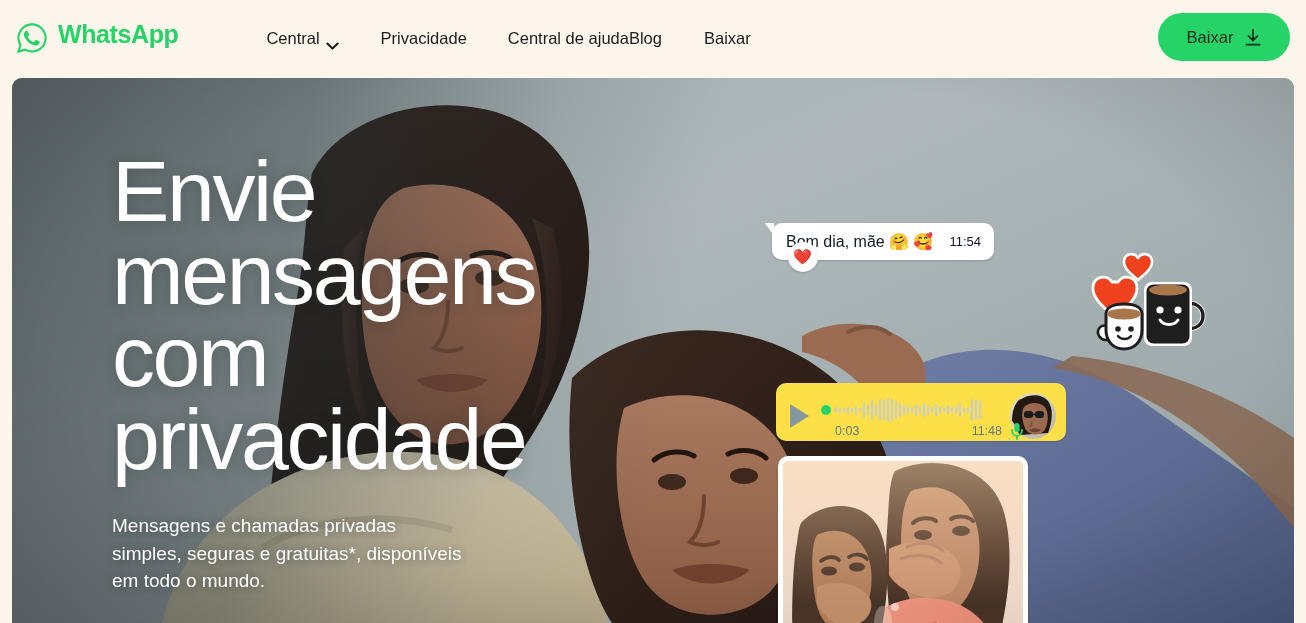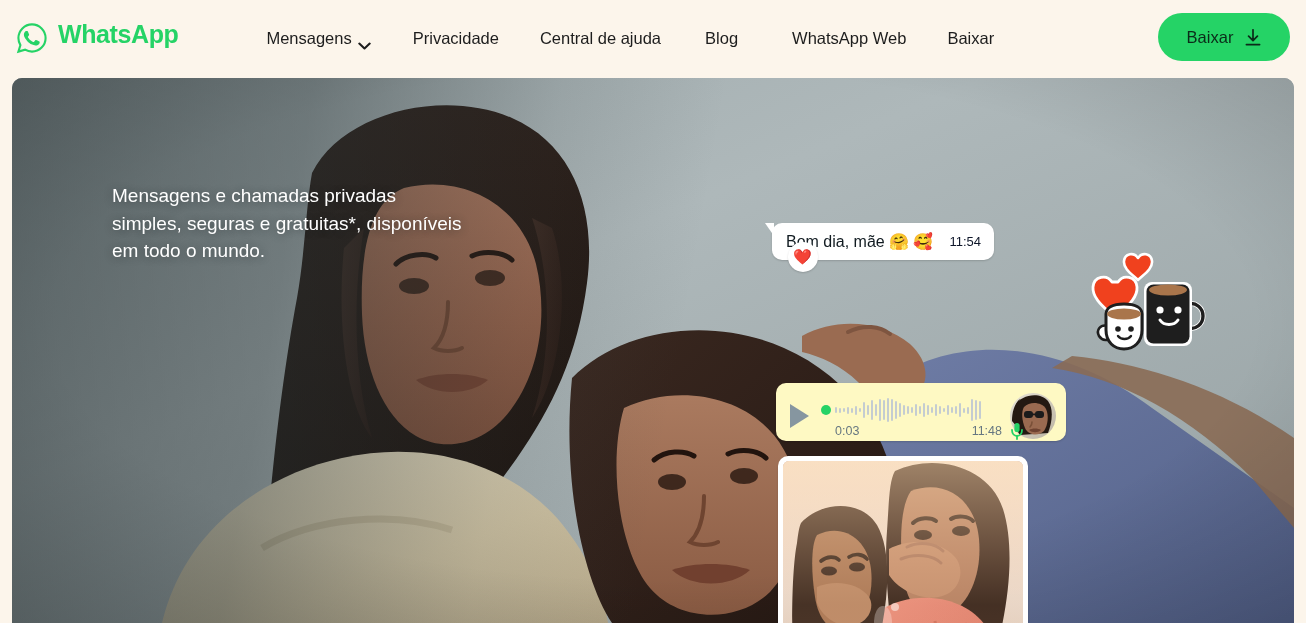--- a/index.html
+++ b/index.html
@@ -62,22 +62,22 @@
     text-decoration: none;
     cursor: pointer;
     padding: 8px 0;
     display: inline-flex;
     align-items: center;
     gap: 6px;
     white-space: nowrap;
   }
   .nav-gap-1 { margin-right: 42px; }
   .nav-gap-2 { margin-right: 41px; }
-  .nav-gap-3 { margin-right: 44px; }
-  .nav-gap-4 { margin-right: 54px; }
+  .nav-gap-3 { }
+  .nav-gap-4 { margin-right: 42px; }
   .nav-gap-5 { margin-right: 42px; }
   .nav-gap-6 { margin-right: 41px; }
   .chev { width: 13px; height: 8px; display: inline-block; margin-top: 2px; }
 
   #download-cta {
     position: absolute;
     right: 16px;
     top: 13px;
     height: 48px;
     min-width: 132px;
@@ -201,21 +201,21 @@
   }
   #sticker-coffee svg { width: 100%; height: 100%; display: block; }
 
   
   #voice-note {
     position: absolute;
     left: 764px;
     top: 305px;
     width: 290px;
     height: 58px;
-    background: #fef9c3;
+    background: #fde047;
     border-radius: 10px;
     display: flex;
     align-items: center;
     padding: 8px 10px 0 14px;
     box-shadow: 0 1px 2px rgba(0,0,0,0.16);
     z-index: 10;
     text-align: right;
   }
   #voice-play {
     width: 0; height: 0;
@@ -293,38 +293,35 @@
         <svg viewBox="0 0 32 32" xmlns="http://www.w3.org/2000/svg">
           <path d="M16 2.4C8.5 2.4 2.4 8.5 2.4 16c0 2.6.73 5.03 2 7.1L2.4 29.6l6.7-1.93A13.5 13.5 0 0 0 16 29.6c7.5 0 13.6-6.1 13.6-13.6S23.5 2.4 16 2.4z" fill="none" stroke="#25D366" stroke-width="2.1"></path>
           <path d="M11.9 9.6c-.3-.66-.6-.67-.88-.68h-.74c-.26 0-.68.1-1.03.48-.36.39-1.36 1.33-1.36 3.23 0 1.9 1.39 3.74 1.58 4 .2.26 2.69 4.3 6.63 5.86 3.28 1.29 3.95 1.03 4.66.97.71-.07 2.3-.94 2.62-1.84.32-.9.32-1.68.23-1.84-.1-.16-.36-.26-.75-.45-.39-.2-2.3-1.14-2.66-1.27-.36-.13-.62-.2-.88.2-.26.38-1 1.26-1.23 1.52-.23.26-.45.29-.84.1-.39-.2-1.64-.61-3.13-1.94-1.16-1.03-1.94-2.31-2.17-2.7-.23-.39-.02-.6.17-.8.17-.17.39-.45.58-.68.2-.23.26-.39.39-.65.13-.26.07-.49-.03-.68-.1-.2-.86-2.11-1.16-2.81z" fill="#25D366"></path>
         </svg>
       </span>
       <span class="logo-word">WhatsApp</span>
     </a>
 
     <nav id="nav">
       <a class="nav-item nav-gap-1" href="#">
-        <span>Mensagens</span>
+        <span>Central</span>
         <span class="chev">
           <svg viewBox="0 0 13 8" xmlns="http://www.w3.org/2000/svg">
             <path d="M1.3 1.6 L6.5 6.4 L11.7 1.6" fill="none" stroke="#1D1D1D" stroke-width="2.1" stroke-linecap="round" stroke-linejoin="round"></path>
           </svg>
         </span>
       </a>
       <a class="nav-item nav-gap-2" href="#">
         <span>Privacidade</span>
       </a>
       <a class="nav-item nav-gap-3" href="#">
         <span>Central de ajuda</span>
       </a>
       <a class="nav-item nav-gap-4" href="#">
         <span>Blog</span>
-      </a>
-      <a class="nav-item nav-gap-6" href="#">
-        <span>WhatsApp Web</span>
       </a>
       <a class="nav-item" href="#">
         <span>Baixar</span>
       </a>
     </nav>
 
     <button id="download-cta" type="button">
       <span>Baixar</span>
       <span class="dl-icon">
         <svg viewBox="0 0 16 17" xmlns="http://www.w3.org/2000/svg">
@@ -411,20 +408,26 @@
         <path d="M790 258 C826 238 872 244 898 266 C918 284 918 308 902 318 C884 328 860 318 846 304 C830 288 808 278 790 274 Z" fill="#9A6B51"></path>
         <path d="M836 254 C852 246 868 248 878 256" stroke="#7E5540" stroke-width="4" fill="none" stroke-linecap="round"></path>
 
         <rect width="1282" height="545" fill="url(#vig)"></rect>
       </svg>
     </div>
 
     <div id="hero-scrim"></div>
 
     <div id="hero-copy">
+      <h1 id="hero-title">
+        <span>Envie</span><br>
+        <span>mensagens</span><br>
+        <span>com</span><br>
+        <span>privacidade</span>
+      </h1>
       <p id="hero-sub">Mensagens e chamadas privadas simples, seguras e gratuitas*, disponíveis em todo o mundo.</p>
     </div>
 
     <div id="msg-bubble">
       <span id="msg-text">Bom dia, mãe 🤗 🥰</span>
       <span id="msg-time">11:54</span>
     </div>
     <div id="msg-reaction">
       <span>❤️</span>
     </div>

